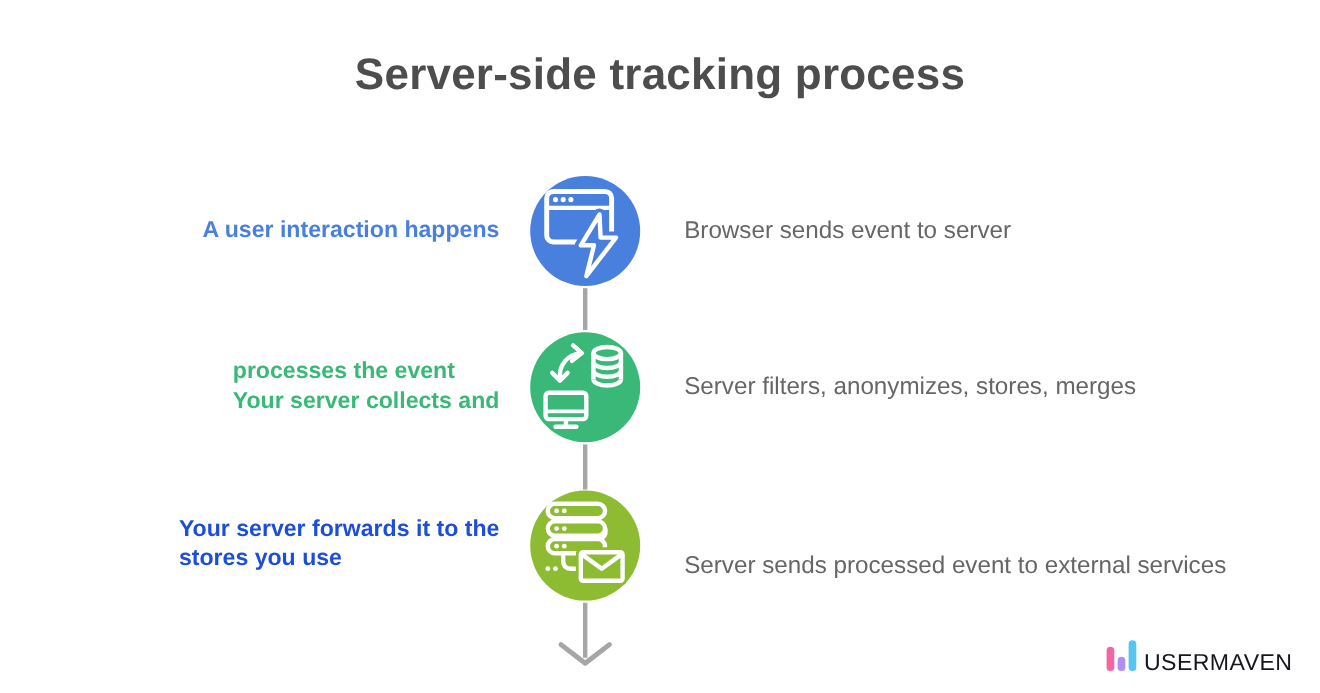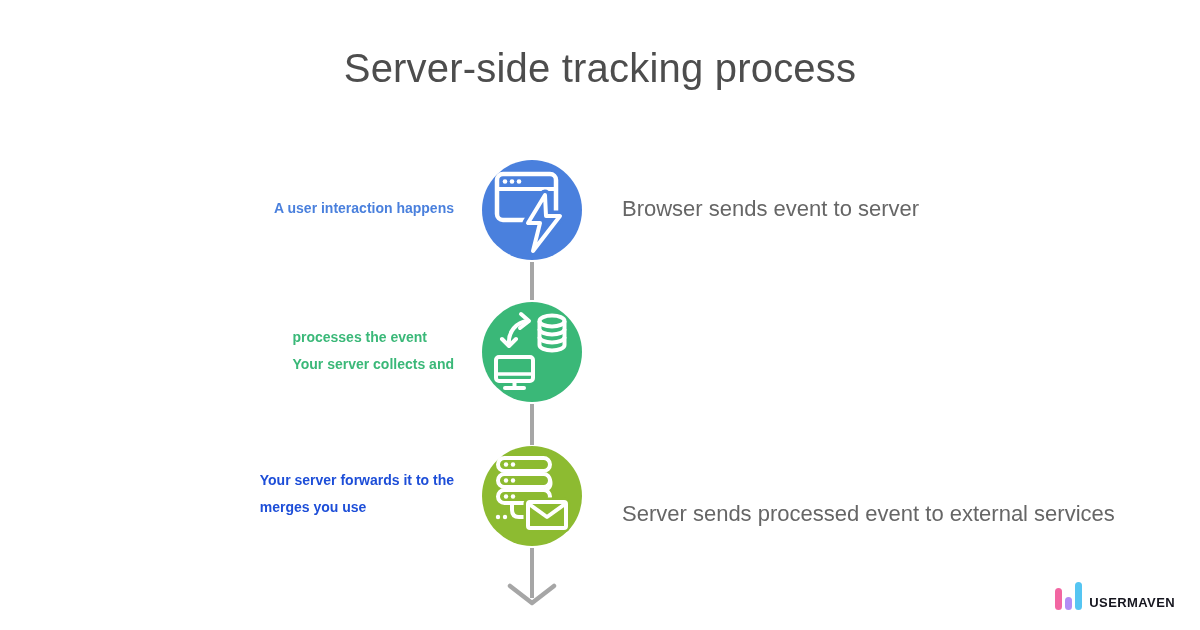--- a/index.html
+++ b/index.html
@@ -2,32 +2,32 @@
 <html><head>
 <meta charset="utf-8">
 <style>
   html,body{margin:0;padding:0;background:#fff;}
   .canvas{
     position:relative;width:1200px;height:630px;background:#fff;overflow:hidden;
     font-family:"Liberation Sans",sans-serif;
   }
   .title{
     position:absolute;top:46px;left:0;right:0;margin:0;
-    text-align:center;font-size:40px;font-weight:400;letter-spacing:.2px;
+    text-align:center;font-size:40px;font-weight:700;letter-spacing:.2px;
   }
   .circle{
     position:absolute;left:482px;width:100px;height:100px;border-radius:50%;
   }
   .circle svg{position:absolute;inset:0;}
   .c1{top:160px;}
   .c2{top:302px;}
   .c3{top:446px;}
   .label{
     position:absolute;right:746px;text-align:left;
-    font-size:14px;font-weight:700;line-height:27px;white-space:nowrap;
+    font-size:21px;font-weight:700;line-height:27px;white-space:nowrap;
   }
   .l1{top:195px;}
   .l2{top:324px;}
   .l3{top:467px;}
   .desc{
     position:absolute;left:622px;font-size:22px;line-height:28px;white-space:nowrap;
   }
   .d1{top:195px;}
   .d2{top:337px;}
   .d3{top:500px;}
@@ -43,21 +43,21 @@
   .logo{
     position:absolute;right:25px;bottom:20px;
     display:flex;align-items:flex-end;gap:7px;
   }
   .bars{display:flex;align-items:flex-end;gap:3px;height:28px;}
   .bar{display:block;width:7px;border-radius:4px;}
   .bar-1{height:22px;}
   .bar-2{height:13px;}
   .bar-3{height:28px;}
   .logo-text{
-    font-size:13px;font-weight:700;letter-spacing:.4px;line-height:15px;
+    font-size:21px;font-weight:400;letter-spacing:.4px;line-height:15px;
   }
 </style>
 </head>
 <body>
 
 <div class="canvas">
 
   <h1 class="title" style="color: rgb(77, 77, 77);">Server-side tracking process</h1>
 
   <div class="label l1" style="color: rgb(74, 128, 221);">
@@ -92,26 +92,27 @@
       <path d="M82.5 19 L82.5 43" stroke="#fff" stroke-width="4" fill="none"></path>
       <path d="M57.5 27 A12.5 5.5 0 0 0 82.5 27" fill="none" stroke="#fff" stroke-width="4"></path>
       <path d="M57.5 35 A12.5 5.5 0 0 0 82.5 35" fill="none" stroke="#fff" stroke-width="4"></path>
       <path d="M57.5 43 A12.5 5.5 0 0 0 82.5 43" fill="none" stroke="#fff" stroke-width="4"></path>
       <rect x="14" y="55" width="37" height="24" rx="3" fill="none" stroke="#fff" stroke-width="4"></rect>
       <line x1="15" y1="72" x2="50" y2="72" stroke="#fff" stroke-width="3.5"></line>
       <line x1="32.5" y1="79" x2="32.5" y2="85" stroke="#fff" stroke-width="4"></line>
       <line x1="23" y1="86" x2="42" y2="86" stroke="#fff" stroke-width="4" stroke-linecap="round"></line>
     </svg>
   </div>
+  <div class="desc d2" style="color: rgb(102, 102, 102);">Server filters, anonymizes, stores, merges</div>
 
   <div class="connector cn2" style="background-color: rgb(166, 166, 166);"></div>
 
   <div class="label l3" style="color: #1d4ed8;">
     <div>Your server forwards it to the</div>
-    <div>merges you use</div>
+    <div>stores you use</div>
   </div>
   <div class="circle c3" style="background-color: rgb(141, 187, 49);">
     <svg viewBox="0 0 100 100" style="color: rgb(141, 187, 49);">
       <rect x="16" y="12" width="52" height="13" rx="6.5" fill="none" stroke="#fff" stroke-width="4"></rect>
       <rect x="16" y="28" width="52" height="13" rx="6.5" fill="none" stroke="#fff" stroke-width="4"></rect>
       <rect x="16" y="44" width="52" height="13" rx="6.5" fill="none" stroke="#fff" stroke-width="4"></rect>
       <circle cx="24" cy="18.5" r="2.2" fill="#fff"></circle>
         <circle cx="31" cy="18.5" r="2.2" fill="#fff"></circle>
       <circle cx="24" cy="34.5" r="2.2" fill="#fff"></circle>
         <circle cx="31" cy="34.5" r="2.2" fill="#fff"></circle>

